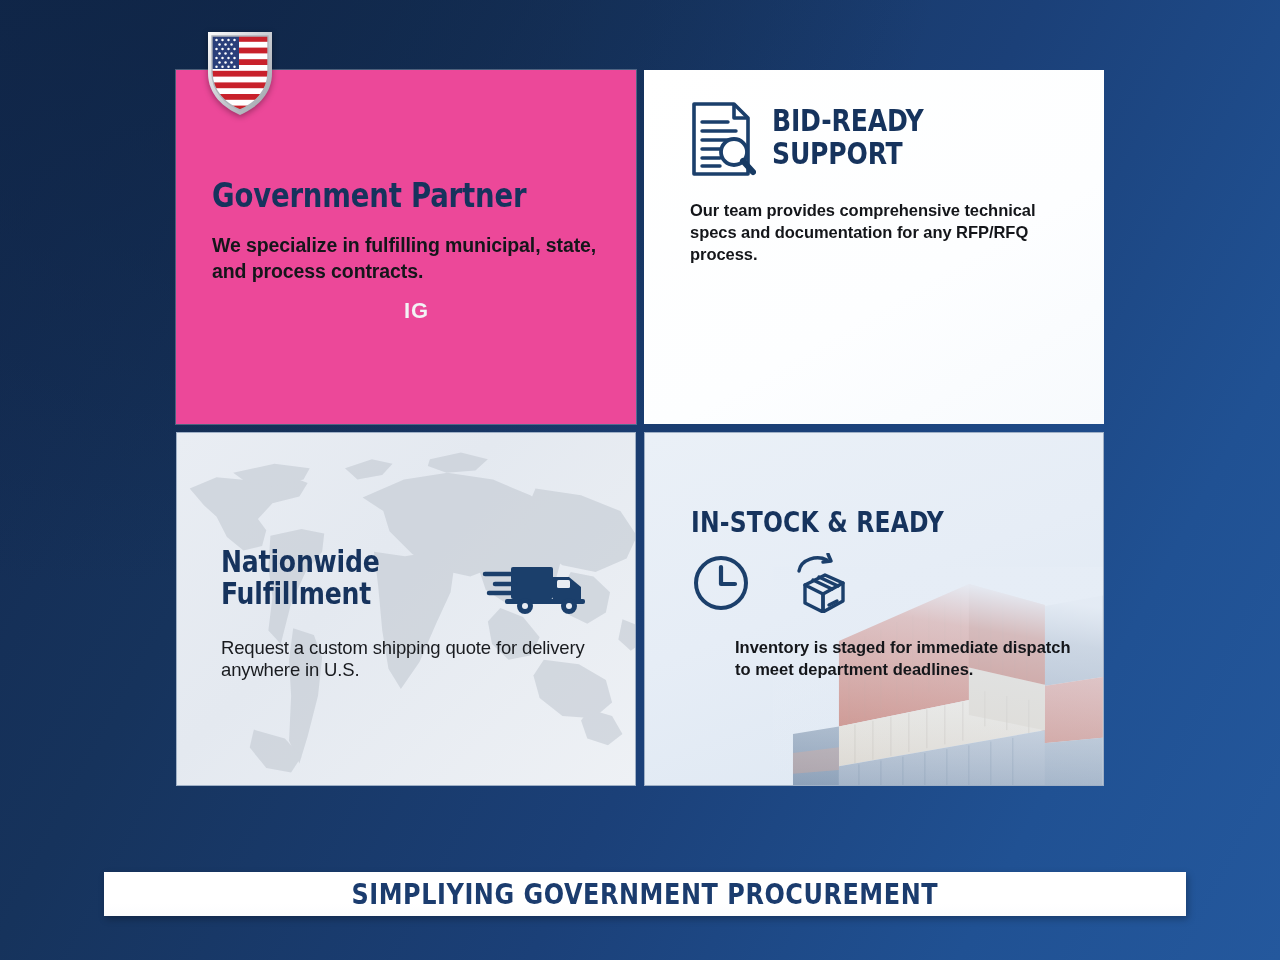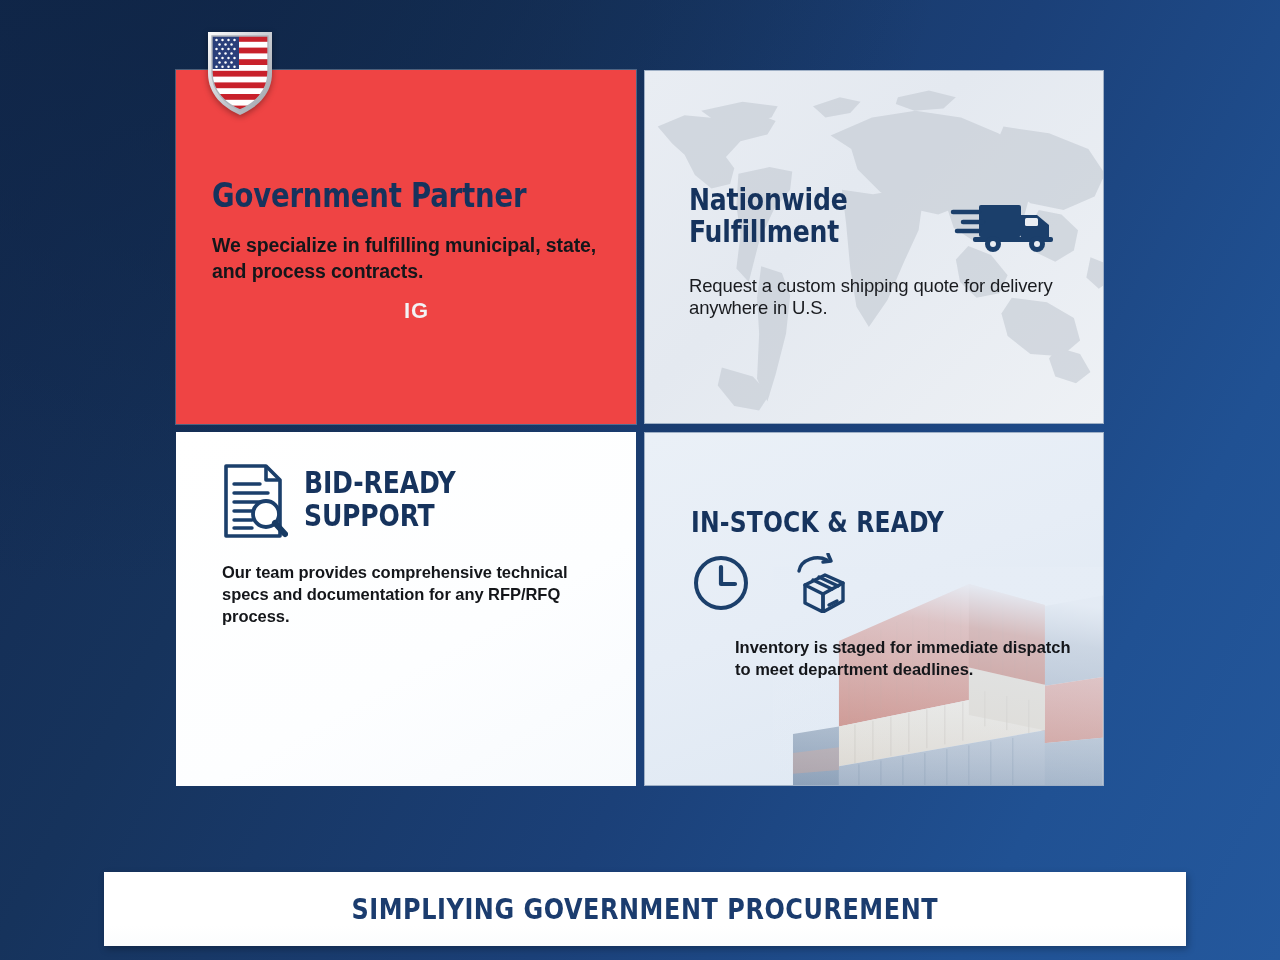--- a/index.html
+++ b/index.html
@@ -18,21 +18,21 @@
     position:absolute; left:176px; top:70px;
     width:928px; height:716px;
     display:grid;
     grid-template-columns:1fr 1fr;
     grid-template-rows:1fr 1fr;
     gap:8px;
   }
   .card{ position:relative; overflow:hidden; }
 
   
-  .card-white{ background:#ef4444; }
+  .card-white{ background:#ec4899; }
   .card-gov{ box-shadow:0 0 0 1px rgba(255,255,255,.25); }
   .card-bid{ background:linear-gradient(150deg,#ffffff 0%,#fdfeff 60%,#f7fafd 100%); }
 
   
   .card-map{
     background:linear-gradient(135deg,#e9edf3 0%,#e4e9f0 40%,#eef1f5 100%);
     border:1px solid #9fb0c6;
   }
   .card-map svg.worldmap{
     position:absolute; left:-6px; top:6px; width:104%; height:96%;
@@ -87,21 +87,21 @@
   
   .stock-inner{ position:absolute; left:46px; top:72px; right:16px; z-index:3; }
   #stock-title{ font-size:29px; letter-spacing:.2px; }
   .stock-icons{ display:flex; align-items:center; gap:32px; margin-top:14px; }
   #clock-icon{ width:60px; height:60px; }
   #box-refresh-icon{ width:66px; height:60px; }
   #stock-body{ font-size:16.5px; margin-top:24px;margin-left:44px; }
 
   
   #bottom-banner{
-    position:absolute; left:104px; top:872px; width:1082px; height:74px;
+    position:absolute; left:104px; top:872px; width:1082px; height:44px;
     background:linear-gradient(180deg,#ffffff 0%,#ffffff 72%,#fbfcfd 100%);
     box-shadow:2px 3px 7px rgba(0,0,0,.28);
     display:flex; align-items:center; justify-content:center;
   }
   #banner-text{
     font-family:"Liberation Sans Narrow","DejaVu Sans Condensed","Liberation Sans",sans-serif;
     font-weight:bold; font-size:28px; color:#1b3c6e; letter-spacing:.6px;
     transform:scaleX(.95);
   }
 </style>
@@ -166,20 +166,50 @@
 </div>
 
 <div id="card-grid">
 
   <div class="card card-white card-gov">
     <div class="gov-inner">
       <div class="h-cond" id="gov-title">Government Partner</div>
       <div class="body-txt" id="gov-body">We specialize in fulfilling municipal, state, and process contracts.</div>
     </div>
     <div class="ghost-mark">IG</div>
+  </div>
+
+  <div class="card card-white card-bid">
+    <div class="bid-inner">
+      <div class="bid-head">
+        <span id="doc-search-icon">
+          <svg viewBox="0 0 66 78" width="66" height="78" aria-hidden="true">
+            <g fill="none" stroke="#1b3f6b" stroke-width="3.6" stroke-linejoin="round">
+              <path d="M4 4 H44 L58 18 V74 H4 Z" fill="#ffffff"></path>
+              <path d="M44 4 V18 H58"></path>
+            </g>
+            <g stroke="#1b3f6b" stroke-width="3.4" stroke-linecap="round">
+              <line x1="12" y1="22" x2="38" y2="22"></line>
+              <line x1="12" y1="31" x2="46" y2="31"></line>
+              <line x1="12" y1="40" x2="40" y2="40"></line>
+              <line x1="12" y1="49" x2="30" y2="49"></line>
+              <line x1="12" y1="58" x2="30" y2="58"></line>
+              <line x1="12" y1="66" x2="30" y2="66"></line>
+            </g>
+            <circle cx="44" cy="52" r="13" fill="#ffffff" stroke="#1b3f6b" stroke-width="3.8"></circle>
+            <line x1="53" y1="61" x2="63" y2="72" stroke="#173a63" stroke-width="6" stroke-linecap="round"></line>
+          </svg>
+        </span>
+        <span class="h-cond" id="bid-title">
+          <span>BID-READY</span><br>
+          <span>SUPPORT</span>
+        </span>
+      </div>
+      <div class="body-txt" id="bid-body">Our team provides comprehensive technical specs and documentation for any RFP/RFQ process.</div>
+    </div>
   </div>
 
   <div class="card card-map">
     <svg class="worldmap" viewBox="0 0 460 300" preserveAspectRatio="none" aria-hidden="true">
       <path d="M18 44 l26 -10 36 3 30 -6 22 8 -8 12 -26 6 -14 14 8 10 -4 14 -18 4 -16 -12 -10 -18 -12 -10 Z"></path>
       <path d="M60 30 l40 -8 34 4 -6 10 -30 6 -26 -4 Z"></path>
       <path d="M96 86 l30 -6 22 4 -2 16 -16 18 -14 28 -10 36 -12 -12 4 -30 -4 -26 2 -28 Z"></path>
       <path d="M118 168 l20 6 8 20 -4 34 -10 36 -8 24 -10 -20 2 -40 -2 -32 4 -28 Z"></path>
       <path d="M185 52 l40 -16 42 -6 44 6 36 14 30 18 18 24 -14 16 -30 8 -34 -4 -28 10 -30 -6 -26 -14 -22 -20 -6 -18 Z"></path>
       <path d="M196 100 l30 4 26 -4 22 10 -4 26 -14 28 -16 34 -18 24 -12 -18 -6 -34 -4 -40 -4 -30 Z"></path>
@@ -217,50 +247,20 @@
     </span>
     <div class="map-inner">
       <div class="h-cond" id="ship-title">
         <span>Nationwide</span><br>
         <span>Fulfillment</span>
       </div>
       <div id="ship-body">Request a custom shipping quote for delivery anywhere in U.S.</div>
     </div>
   </div>
 
-  <div class="card card-white card-bid">
-    <div class="bid-inner">
-      <div class="bid-head">
-        <span id="doc-search-icon">
-          <svg viewBox="0 0 66 78" width="66" height="78" aria-hidden="true">
-            <g fill="none" stroke="#1b3f6b" stroke-width="3.6" stroke-linejoin="round">
-              <path d="M4 4 H44 L58 18 V74 H4 Z" fill="#ffffff"></path>
-              <path d="M44 4 V18 H58"></path>
-            </g>
-            <g stroke="#1b3f6b" stroke-width="3.4" stroke-linecap="round">
-              <line x1="12" y1="22" x2="38" y2="22"></line>
-              <line x1="12" y1="31" x2="46" y2="31"></line>
-              <line x1="12" y1="40" x2="40" y2="40"></line>
-              <line x1="12" y1="49" x2="30" y2="49"></line>
-              <line x1="12" y1="58" x2="30" y2="58"></line>
-              <line x1="12" y1="66" x2="30" y2="66"></line>
-            </g>
-            <circle cx="44" cy="52" r="13" fill="#ffffff" stroke="#1b3f6b" stroke-width="3.8"></circle>
-            <line x1="53" y1="61" x2="63" y2="72" stroke="#173a63" stroke-width="6" stroke-linecap="round"></line>
-          </svg>
-        </span>
-        <span class="h-cond" id="bid-title">
-          <span>BID-READY</span><br>
-          <span>SUPPORT</span>
-        </span>
-      </div>
-      <div class="body-txt" id="bid-body">Our team provides comprehensive technical specs and documentation for any RFP/RFQ process.</div>
-    </div>
-  </div>
-
   <div class="card card-stock">
     <svg class="containers" viewBox="0 0 330 230" preserveAspectRatio="none" aria-hidden="true">
       <defs>
         <linearGradient id="rc" x1="0" y1="0" x2="0" y2="1">
           <stop offset="0" stop-color="#d4938d"></stop>
             <stop offset="1" stop-color="#c9877f"></stop>
         </linearGradient>
         <linearGradient id="wc" x1="0" y1="0" x2="0" y2="1">
           <stop offset="0" stop-color="#eceae4"></stop>
             <stop offset="1" stop-color="#ddd9d2"></stop>

